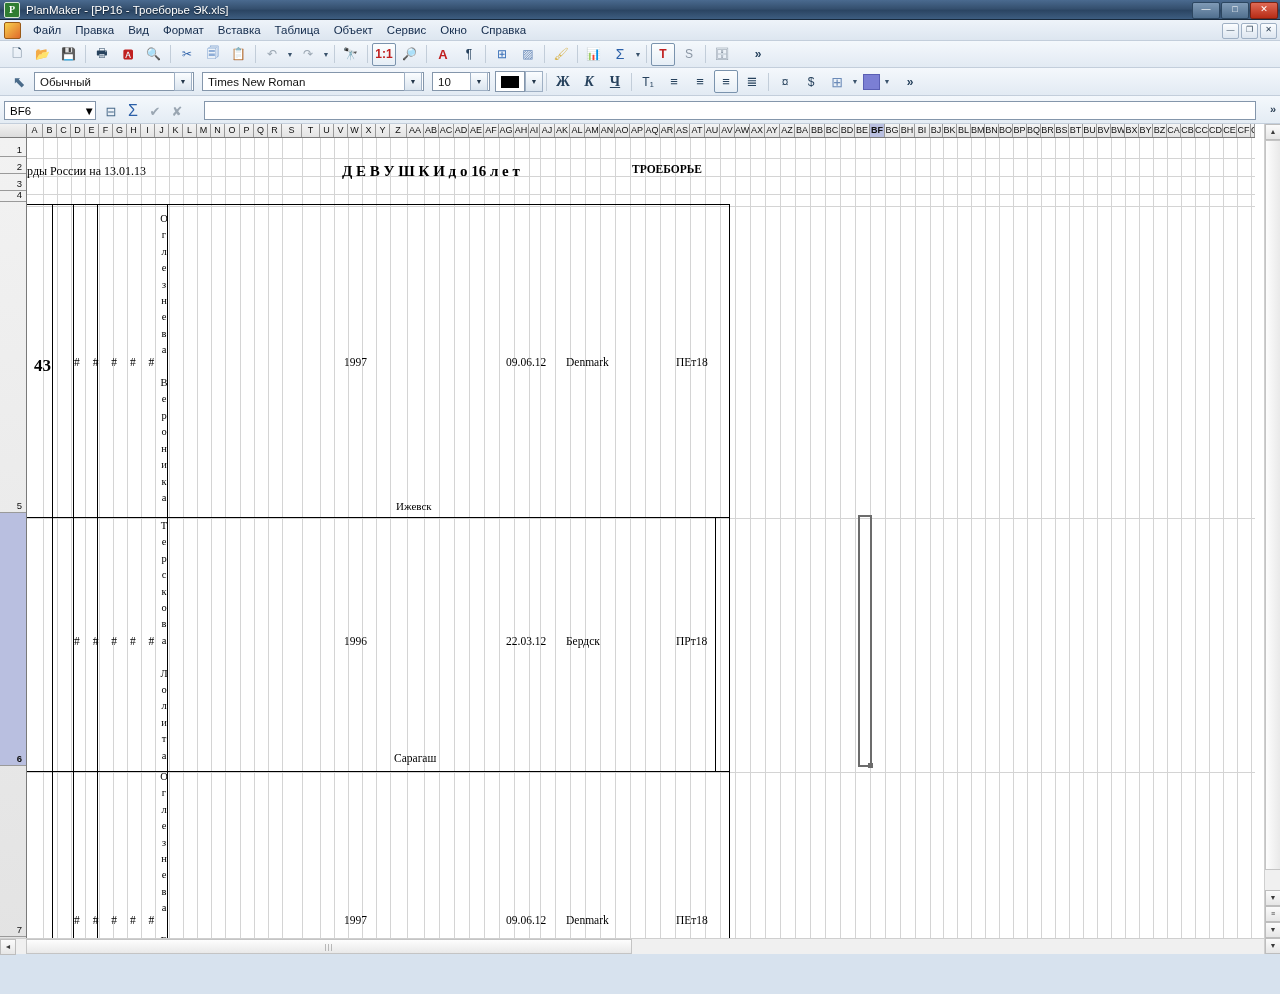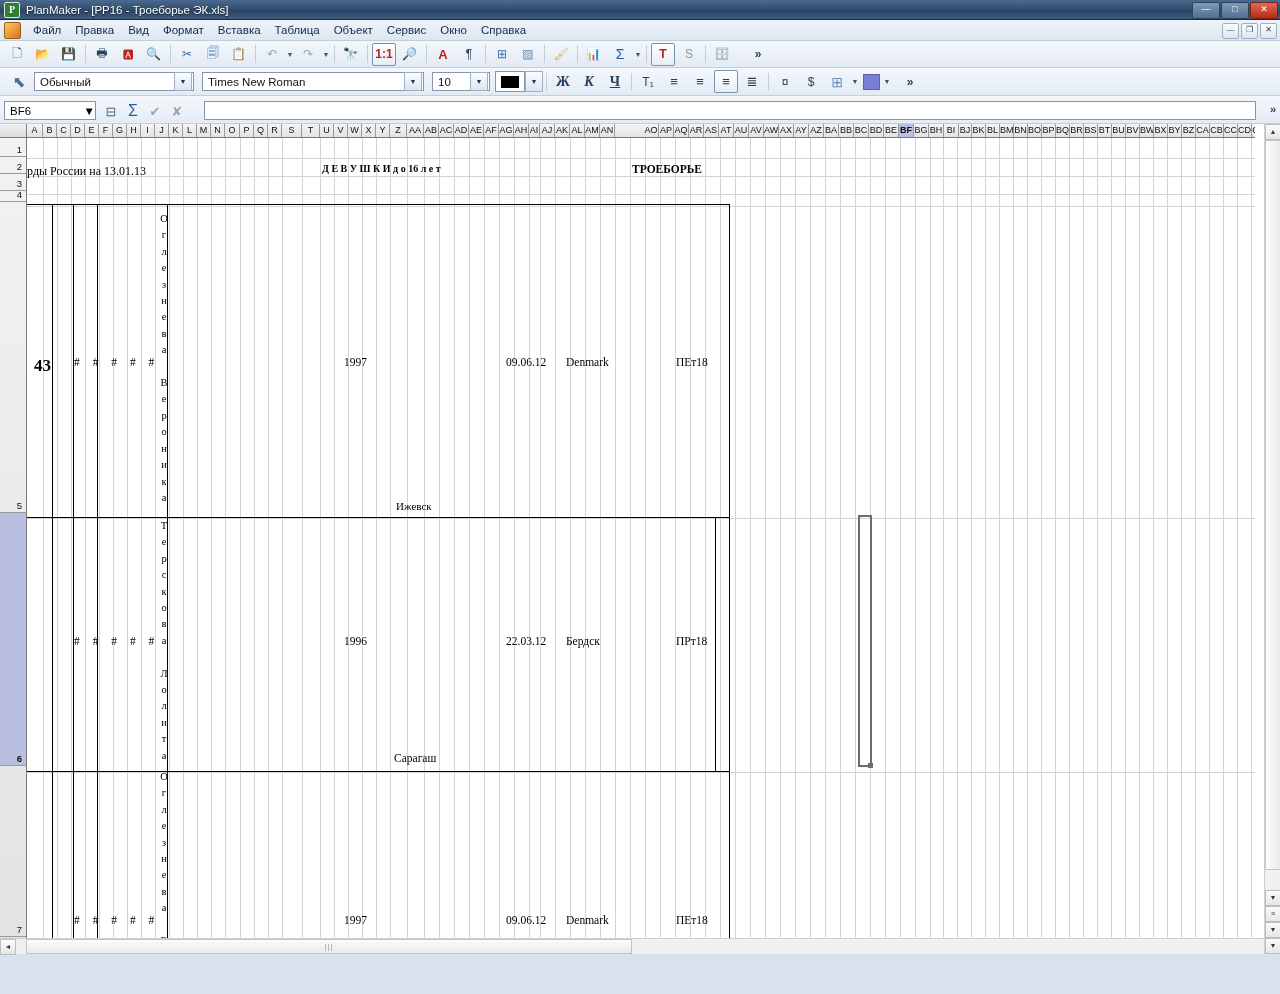--- a/index.html
+++ b/index.html
@@ -339,21 +339,21 @@
         <div class="ch" style="width: 15px;">AE</div>
         <div class="ch" style="width: 15px;">AF</div>
         <div class="ch" style="width: 15px;">AG</div>
         <div class="ch" style="width: 15px;">AH</div>
         <div class="ch" style="width: 11px;">AI</div>
         <div class="ch" style="width: 15px;">AJ</div>
         <div class="ch" style="width: 15px;">AK</div>
         <div class="ch" style="width: 15px;">AL</div>
         <div class="ch" style="width: 15px;">AM</div>
         <div class="ch" style="width: 15px;">AN</div>
-        <div class="ch" style="width: 15px; margin-left: 29px;">AO</div>
+        <div class="ch" style="width: 15px;">AO</div>
         <div class="ch" style="width: 15px;">AP</div>
         <div class="ch" style="width: 15px;">AQ</div>
         <div class="ch" style="width: 15px;">AR</div>
         <div class="ch" style="width: 15px;">AS</div>
         <div class="ch" style="width: 15px;">AT</div>
         <div class="ch" style="width: 15px;">AU</div>
         <div class="ch" style="width: 15px;">AV</div>
         <div class="ch" style="width: 15px;">AW</div>
         <div class="ch" style="width: 15px;">AX</div>
         <div class="ch" style="width: 15px;">AY</div>
@@ -495,21 +495,21 @@
         <div class="brd" style="left: 0px; top: 66px; width: 703px; height: 1px;"></div>
         <div class="brd" style="left: 25px; top: 66px; width: 1px; height: 750px;"></div>
         <div class="brd" style="left: 702px; top: 66px; width: 1px; height: 750px;"></div>
         <div class="brd" style="left: 46px; top: 66px; width: 1px; height: 750px;"></div>
         <div class="brd" style="left: 70px; top: 66px; width: 1px; height: 750px;"></div>
         <div class="brd" style="left: 140px; top: 66px; width: 1px; height: 750px;"></div>
         <div class="brd" style="left: 0px; top: 379px; width: 703px; height: 1px;"></div>
         <div class="brd" style="left: 0px; top: 633px; width: 703px; height: 1px;"></div>
         <div class="brd" style="left: 688px; top: 379px; width: 1px; height: 255px;"></div>
         <div class="cell" style="left: -23px; top: 26px; font-size: 12px;">Рекорды России на 13.01.13</div>
-        <div class="cell b" style="left: 295px; top: 25px; font-size: 10px;">Д Е В У Ш К И  д о  16  л е т</div>
+        <div class="cell b" style="left: 295px; top: 25px; font-size: 15px; padding-left: 20px;">Д Е В У Ш К И  д о  16  л е т</div>
         <div class="cell b" style="left: 605px; top: 25px; font-size: 11.5px;">ТРОЕБОРЬЕ</div>
         <div class="cell b" style="left: 7px; top: 218px; font-size: 17px;">43</div>
         <div class="cell" style="left: 317px; top: 218px; font-size: 11.5px;">1997</div>
         <div class="cell" style="left: 479px; top: 218px; font-size: 11.5px;">09.06.12</div>
         <div class="cell" style="left: 539px; top: 218px; font-size: 11.5px;">Denmark</div>
         <div class="cell" style="left: 649px; top: 218px; font-size: 11.5px;">ПЕт18</div>
         <div class="cell" style="left: 369px; top: 362px; font-size: 11px;">Ижевск</div>
         <div class="cell" style="left: 317px; top: 497px; font-size: 11.5px;">1996</div>
         <div class="cell" style="left: 479px; top: 497px; font-size: 11.5px;">22.03.12</div>
         <div class="cell" style="left: 539px; top: 497px; font-size: 11.5px;">Бердск</div>

